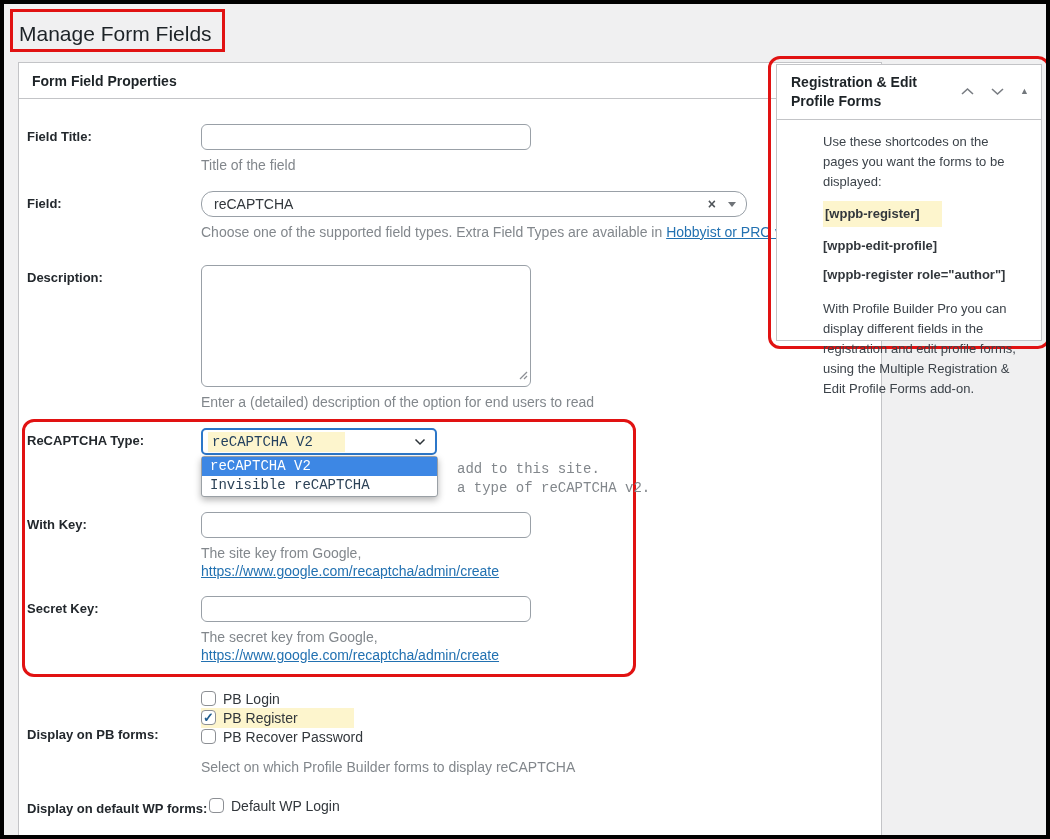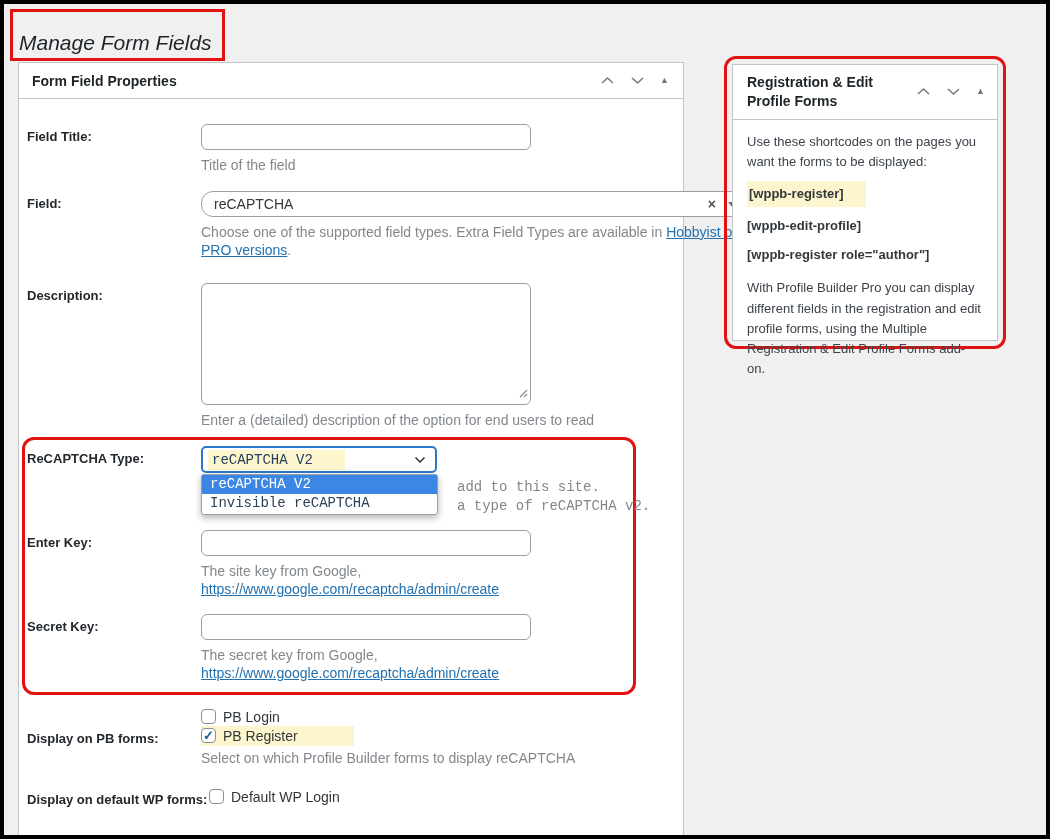--- a/index.html
+++ b/index.html
@@ -9,29 +9,28 @@
     background: #f0f0f1;
     border: 4px solid #000;
     font-family: "Liberation Sans", sans-serif;
     overflow: hidden;
   }
 
   
   .title-box {
     position: absolute; left: 6px; top: 5px;
     border: 3px solid #e11212;
-    padding: 18px 10px 3px 6px;
-    font-style: italic;
+    padding: 9px 10px 3px 6px;
   }
   .page-title { font-size: 21px; font-weight: 400; color: #1d2327; line-height: 1.2; white-space: nowrap; }
 
   
   .main-panel {
     position: absolute; left: 14px; top: 58px;
-    width: 666px; height: 774px;
+    width: 864px; height: 774px;
     background: #fff; border: 1px solid #c3c4c7;
   }
   .panel-header {
     display: flex; align-items: center; justify-content: space-between;
     height: 36px; padding: 0 14px 0 13px;
     border-bottom: 1px solid #c3c4c7;
   }
   .panel-title { font-size: 14px; font-weight: 700; color: #1d2327; }
   .header-controls { display: flex; align-items: center; gap: 15px; }
   .ctrl-icon { color: #787c82; cursor: pointer; display: flex; align-items: center; }
@@ -117,44 +116,44 @@
   .check-line { display: flex; align-items: center; height: 19px; font-size: 14px; color: #32373c; }
   .checkbox {
     width: 15px; height: 15px; flex: none;
     border: 1px solid #8c8f94; border-radius: 4px; background: #fff;
     margin-right: 7px; display: flex; align-items: center; justify-content: center;
     cursor: pointer;
   }
   .check-glyph { color: #215d8f; font-size: 13px; font-weight: 700; line-height: 1; }
   .hl-row { display: flex; align-items: center; background: #fdf5cd; }
   .hl-pb { padding: 2px 56px 2px 0; }
-  .check-hint { margin-top: 4px; }
+  .check-hint { margin-top: 12px; }
 
   
   .mt-25 { margin-top: 25px; }
   .mt-17 { margin-top: 17px; }
   .mt-24 { margin-top: 24px; }
   .mt-16 { margin-top: 16px; }
   .mt-12 { margin-top: 12px; align-items: center; }
   .mt-20 { margin-top: 20px; }
 
   
   .sidebar-annotation {
-    position: absolute; left: 720px; top: 52px;
+    position: absolute; left: 764px; top: 52px;
     width: 282px; height: 293px;
     border: 3px solid #e11212; border-radius: 12px;
     padding: 5px;
   }
   .sidebar-panel { width: 100%; height: 100%; background: #fff; border: 1px solid #c3c4c7; }
   .sb-header {
     display: flex; align-items: center; justify-content: space-between;
     padding: 8px 12px 8px 14px; border-bottom: 1px solid #c3c4c7;
   }
   .sb-title { font-size: 14px; font-weight: 700; color: #1d2327; line-height: 1.35; width: 158px; }
-  .sb-body { padding: 12px 14px; font-size: 13px; color: #3c434a; line-height: 1.55; }
+  .sb-body { padding: 12px 14px; font-size: 13px; color: #3c434a; line-height: 1.55; margin-left: 32px; }
   .shortcode-line { margin-top: 9px; }
   .shortcode { font-weight: 700; font-size: 13px; color: #32373c; }
   .shortcode.hl-sc { background: #fdf5cd; display: inline-block; padding: 3px 22px 3px 2px; }
   .sb-note { margin-top: 13px; }
 </style>
 </head>
 <body>
 
 <div class="title-box">
   <h1 class="page-title">Manage Form Fields</h1>
@@ -230,21 +229,21 @@
         <span class="popup-fragment frag-1">add to this site.</span>
         <span class="popup-fragment frag-2">a type of reCAPTCHA v2.</span>
         <div class="dropdown-popup">
           <div class="dd-option selected">reCAPTCHA V2</div>
           <div class="dd-option">Invisible reCAPTCHA</div>
         </div>
       </div>
     </div>
 
     <div class="row">
-      <div class="row-label">Enter Key:</div>
+      <div class="row-label">With Key:</div>
       <div class="row-content">
         <input class="text-input" type="text" value="" style="">
         <div class="hint">
           <span>The site key from Google, </span><span class="link">https://www.google.com/recaptcha/admin/create</span>
         </div>
       </div>
     </div>
 
     <div class="row mt-16">
       <div class="row-label">Secret Key:</div>
@@ -264,20 +263,24 @@
         <span class="checkbox"></span>
         <span>PB Login</span>
       </div>
       <div class="check-line">
         <span class="hl-row hl-pb">
           <span class="checkbox">
               <span class="check-glyph">✓</span>
             </span>
           <span>PB Register</span>
         </span>
+      </div>
+      <div class="check-line">
+        <span class="checkbox"></span>
+        <span>PB Recover Password</span>
       </div>
       <div class="hint check-hint">Select on which Profile Builder forms to display reCAPTCHA</div>
     </div>
   </div>
 
   <div class="row mt-20">
     <div class="row-label wide">Display on default WP forms:</div>
     <div class="row-content">
       <div class="check-line">
         <span class="checkbox"></span>

